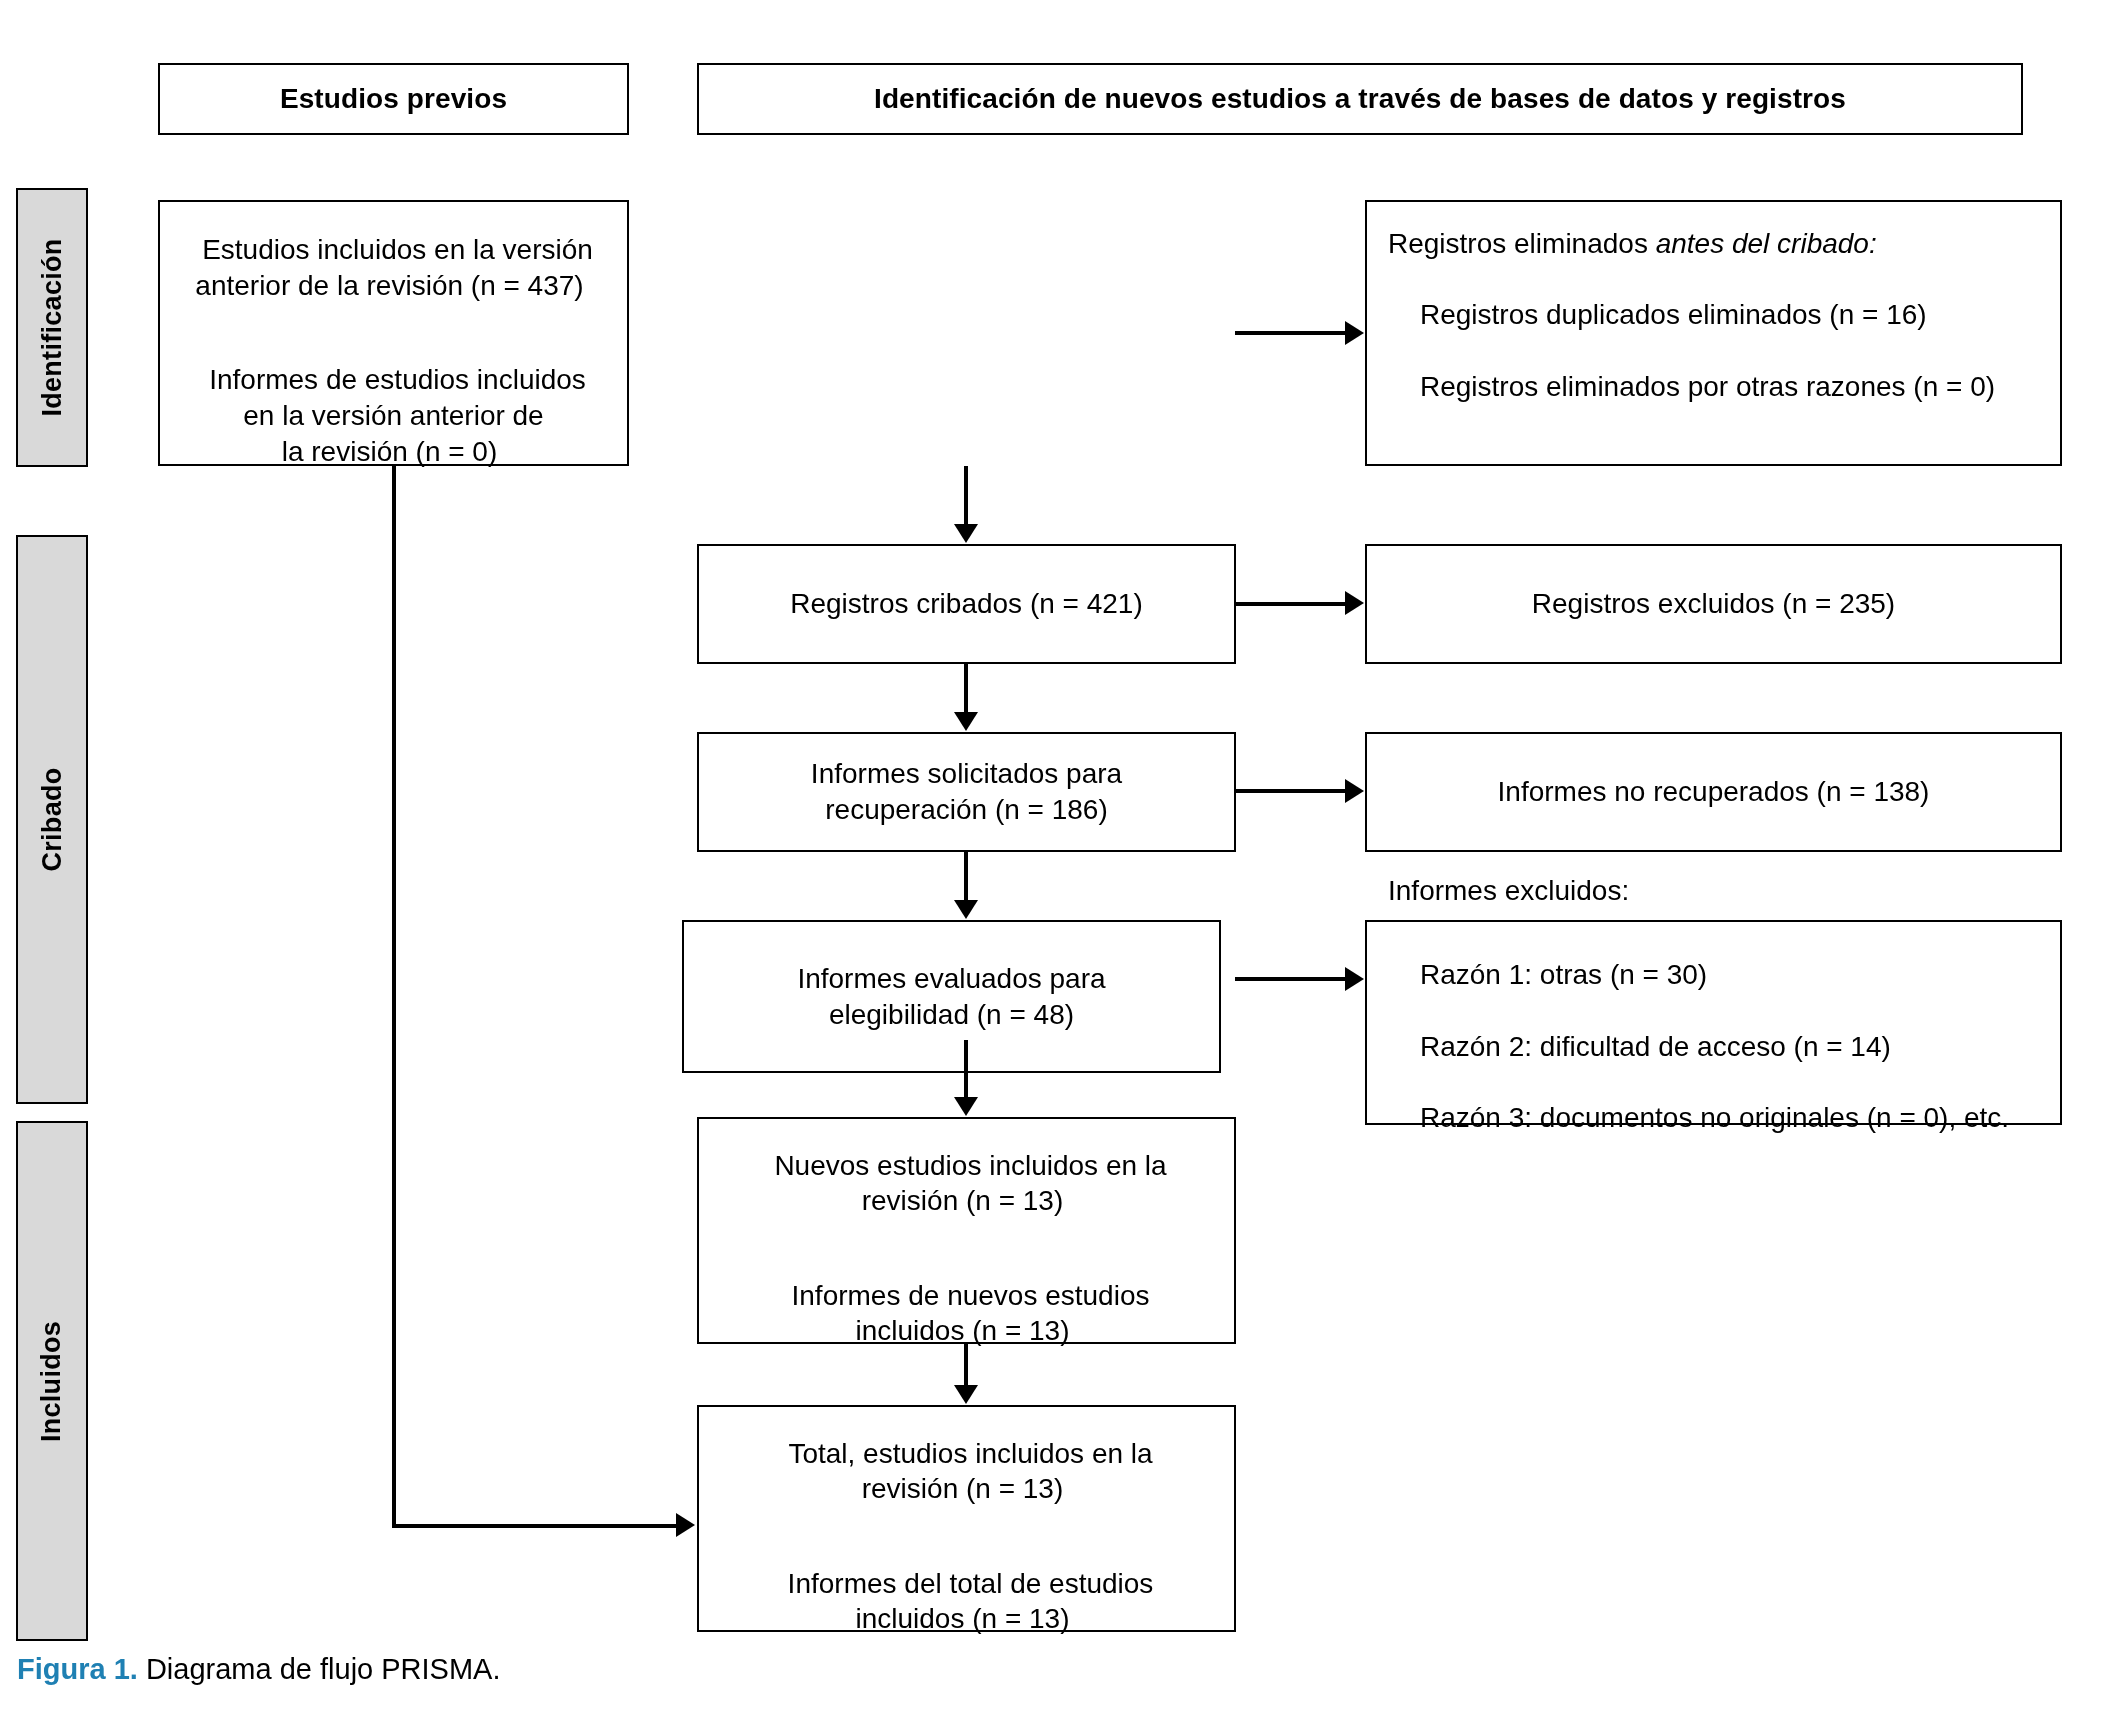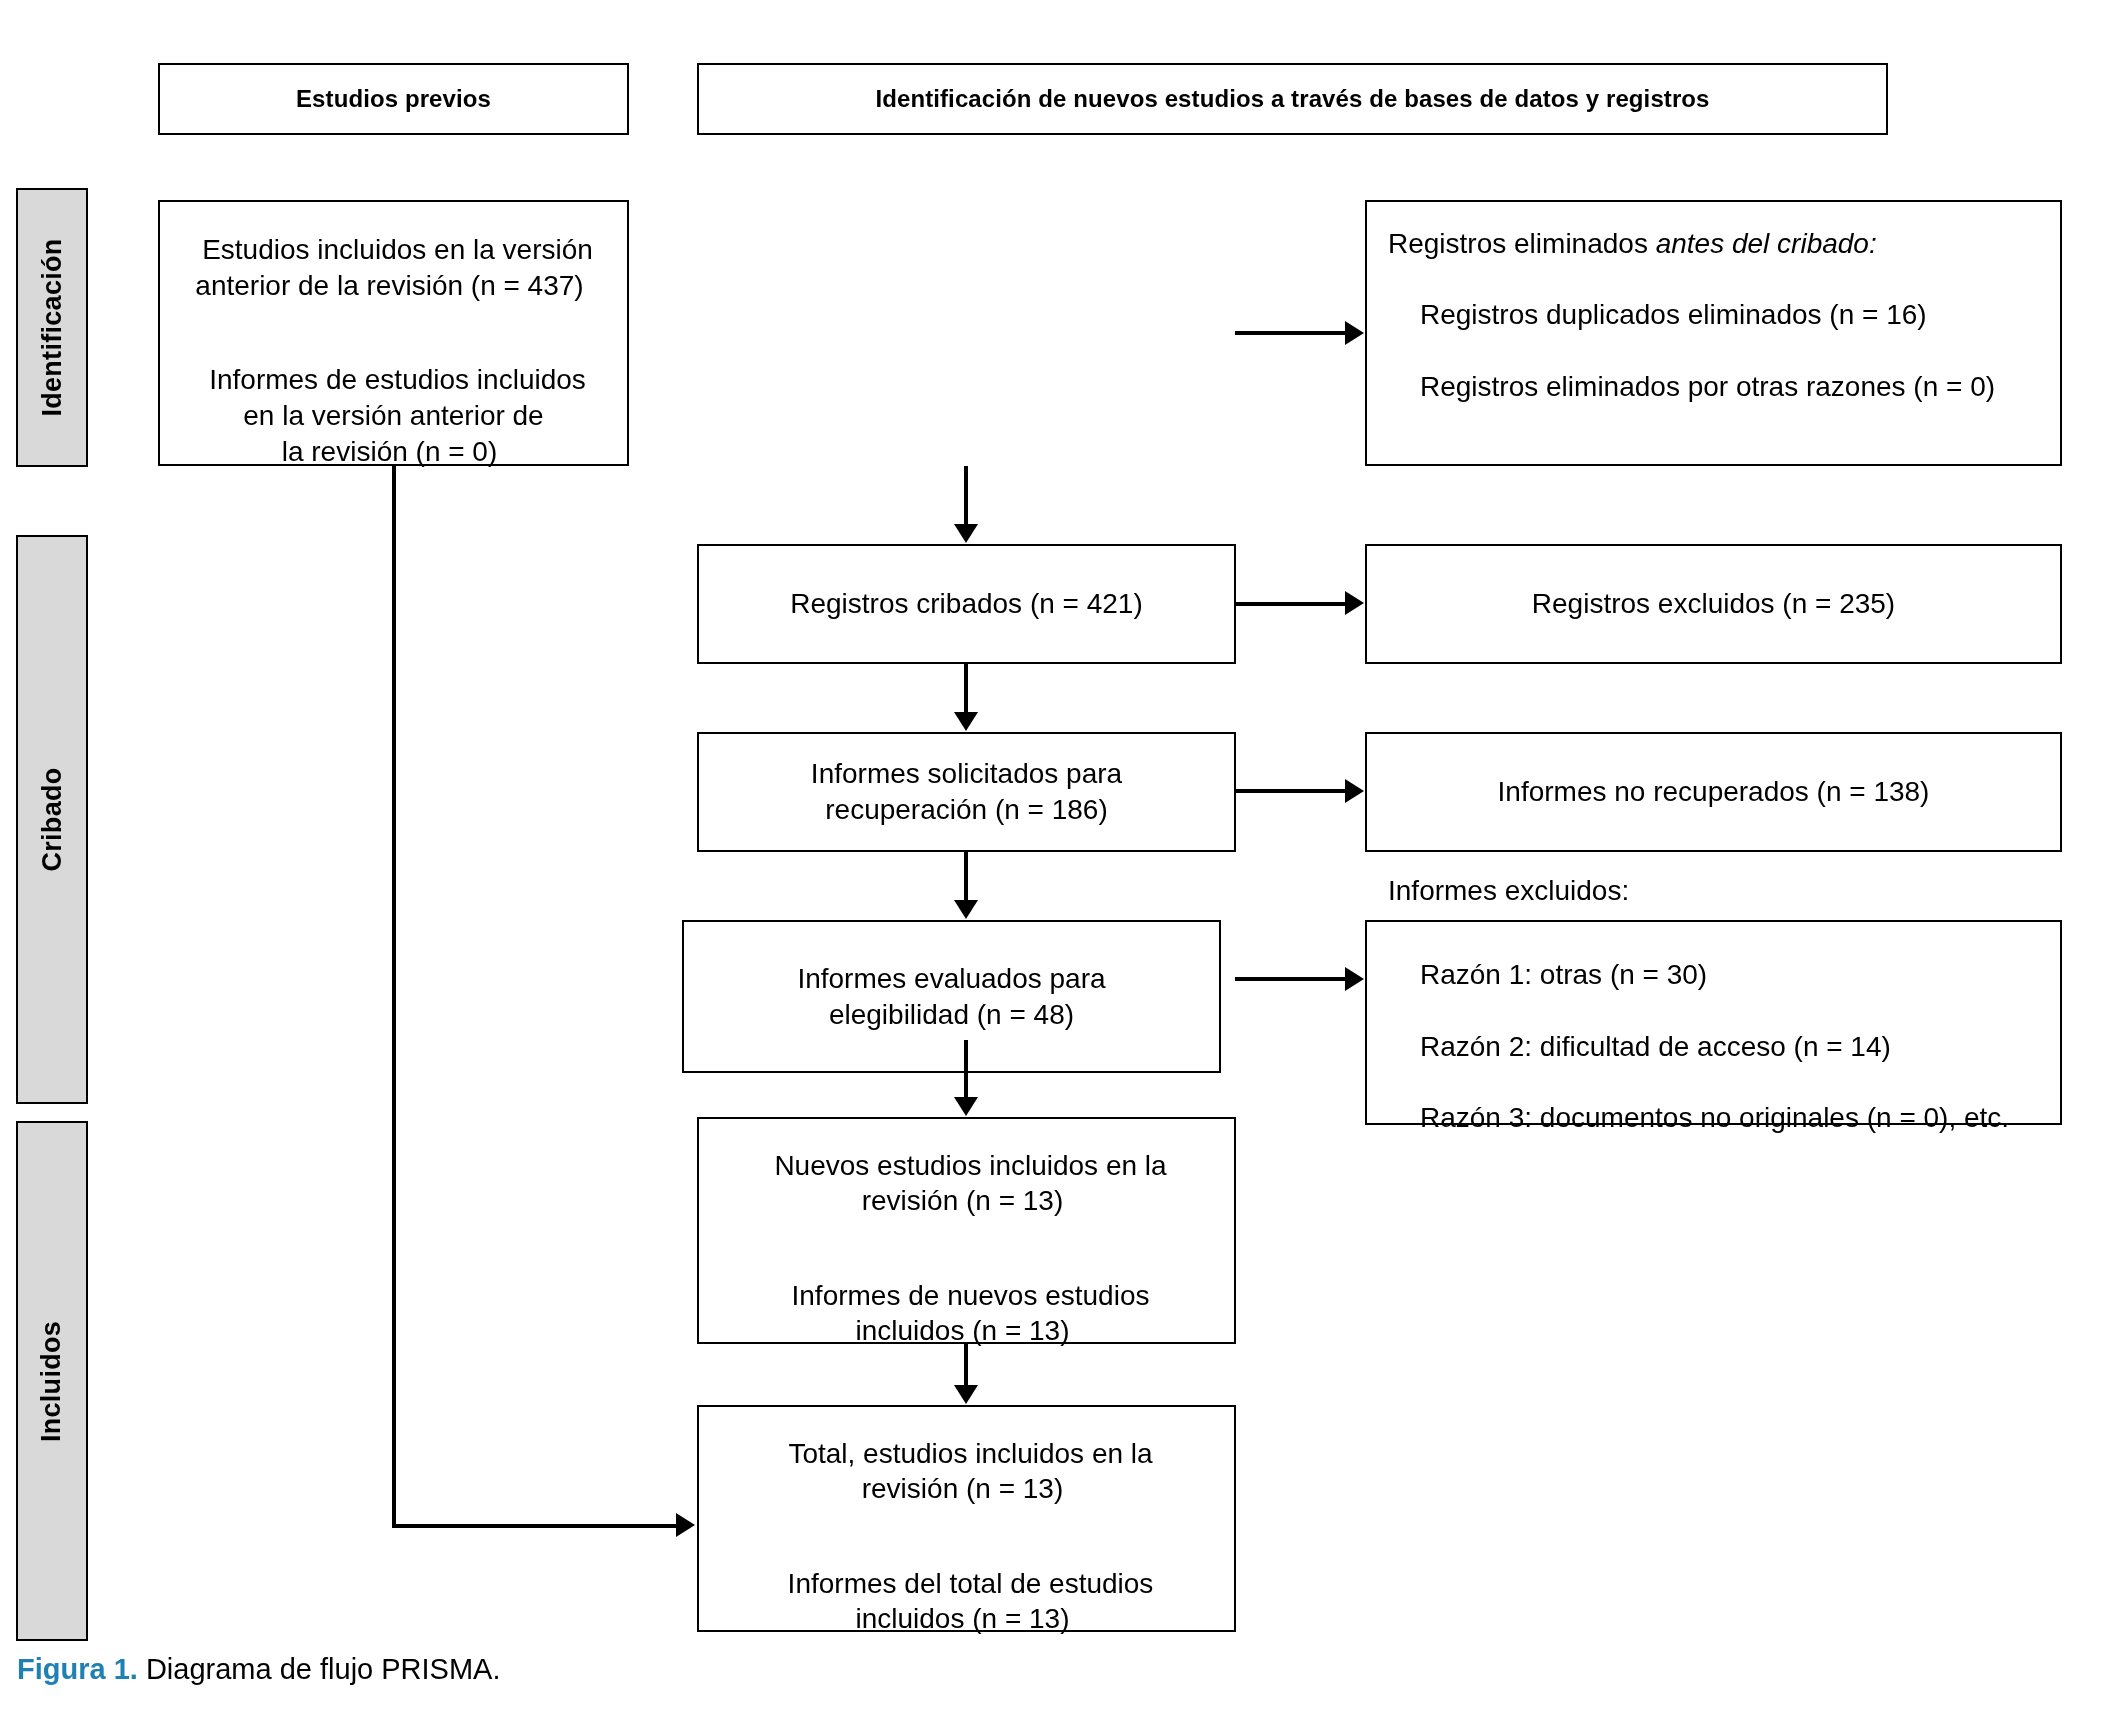--- a/index.html
+++ b/index.html
@@ -27,21 +27,21 @@
     background: #ffffff;
     display: flex;
     flex-direction: column;
     justify-content: center;
   }
   .box.center { align-items: center; text-align: center; }
   .box.left   { align-items: flex-start; text-align: left; }
 
   .hdr {
     font-weight: bold;
-    font-size: 24px;
+    font-size: 28px;
     letter-spacing: 0.1px;
   }
 
   .btext {
     font-size: 28px;
     line-height: 1.28;
     padding: 0 21px;
     white-space: pre-line;
   }
   .para { margin: 8px; }
@@ -99,21 +99,21 @@
 </style>
 </head>
 <body>
 
 <div id="page">
 
   <div class="box center" style="left:158px; top:63px; width:471px; height:72px;">
     <div class="hdr">Estudios previos</div>
   </div>
 
-  <div class="box center" style="left:697px; top:63px; width:1191px; height:72px;">
+  <div class="box center" style="left:697px; top:63px; width:1326px; height:72px;">
     <div class="hdr">Identificación de nuevos estudios a través de bases de datos y registros</div>
   </div>
 
   <div class="phase" style="left:16px; top:188px; width:72px; height:279px;">
     <span>Identificación</span>
   </div>
   <div class="phase" style="left:16px; top:535px; width:72px; height:569px;">
     <span>Cribado</span>
   </div>
   <div class="phase" style="left:16px; top:1121px; width:72px; height:520px;">

